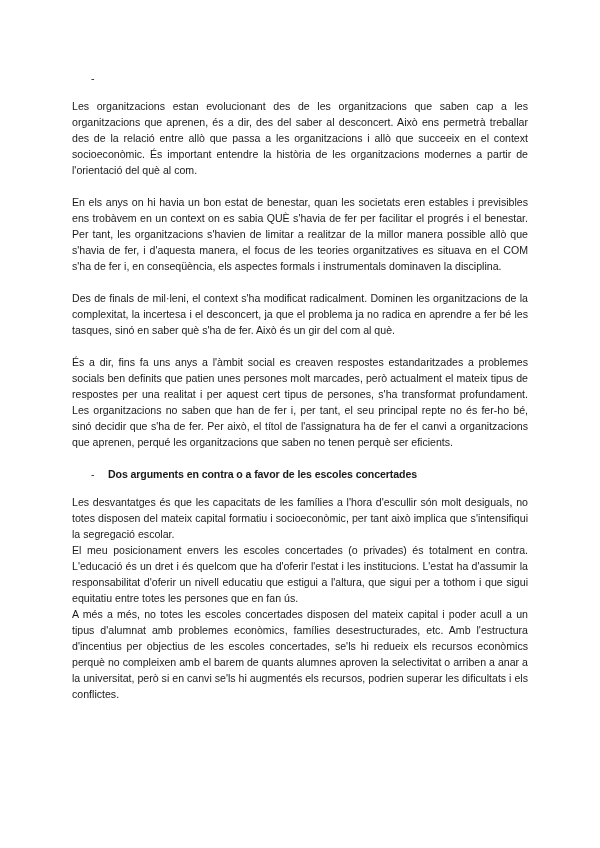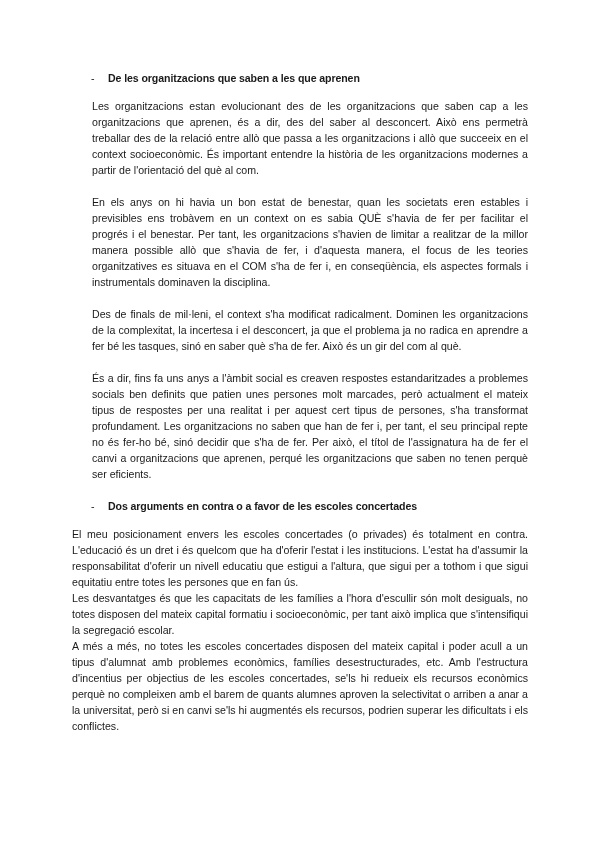--- a/index.html
+++ b/index.html
@@ -8,38 +8,37 @@
       position: absolute; left: 72px; top: 70px; width: 456px;
       font-family: "Liberation Sans", sans-serif;
       font-size: 10.6px; line-height: 16px; color: #1a1a1a;
     }
     .heading {
       position: relative; font-weight: bold; padding-left: 36px;
       margin: 0 0 12px 0; height: 16px; letter-spacing: -0.1px;
     }
     .heading .bullet { position: absolute; left: 19px; top: 0; font-weight: normal; }
     p { margin: 0; text-align: justify; }
-    .gap { margin-bottom: 16px; margin-left: 20px; }
+    .gap { margin-bottom: 16px; }
     .h2 { margin-top: 0; }
   </style>
 </head>
 <body>
 
 <div class="page">
 
   <div class="heading">
     <span class="bullet">-</span>
-    <span>De les organitzacions que saben a les que aprenen</span>
   </div>
   <p class="gap">Les organitzacions estan evolucionant des de les organitzacions que saben cap a les organitzacions que aprenen, és a dir, des del saber al desconcert. Això ens permetrà treballar des de la relació entre allò que passa a les organitzacions i allò que succeeix en el context socioeconòmic. És important entendre la història de les organitzacions modernes a partir de l'orientació del què al com.</p>
   <p class="gap">En els anys on hi havia un bon estat de benestar, quan les societats eren estables i previsibles ens trobàvem en un context on es sabia QUÈ s'havia de fer per facilitar el progrés i el benestar. Per tant, les organitzacions s'havien de limitar a realitzar de la millor manera possible allò que s'havia de fer, i d'aquesta manera, el focus de les teories organitzatives es situava en el COM s'ha de fer i, en conseqüència, els aspectes formals i instrumentals dominaven la disciplina.</p>
   <p class="gap">Des de finals de mil·leni, el context s'ha modificat radicalment. Dominen les organitzacions de la complexitat, la incertesa i el desconcert, ja que el problema ja no radica en aprendre a fer bé les tasques, sinó en saber què s'ha de fer. Això és un gir del com al què.</p>
   <p class="gap">És a dir, fins fa uns anys a l'àmbit social es creaven respostes estandaritzades a problemes socials ben definits que patien unes persones molt marcades, però actualment el mateix tipus de respostes per una realitat i per aquest cert tipus de persones, s'ha transformat profundament. Les organitzacions no saben que han de fer i, per tant, el seu principal repte no és fer-ho bé, sinó decidir que s'ha de fer. Per això, el títol de l'assignatura ha de fer el canvi a organitzacions que aprenen, perqué les organitzacions que saben no tenen perquè ser eficients.</p>
 
   <div class="heading h2">
     <span class="bullet">-</span>
     <span>Dos arguments en contra o a favor de les escoles concertades</span>
   </div>
+  <p>Les desvantatges és que les capacitats de les famílies a l'hora d'escullir són molt desiguals, no totes disposen del mateix capital formatiu i socioeconòmic, per tant això implica que s'intensifiqui la segregació escolar.</p>
   <p>El meu posicionament envers les escoles concertades (o privades) és totalment en contra. L'educació  és un dret i és quelcom que ha d'oferir l'estat i les institucions. L'estat ha d'assumir la responsabilitat d'oferir un nivell educatiu que estigui a l'altura, que sigui per a tothom i que sigui equitatiu entre totes les persones que en fan ús.</p>
-  <p>Les desvantatges és que les capacitats de les famílies a l'hora d'escullir són molt desiguals, no totes disposen del mateix capital formatiu i socioeconòmic, per tant això implica que s'intensifiqui la segregació escolar.</p>
   <p>A més a més, no totes les escoles concertades disposen del mateix capital i poder acull a un tipus d'alumnat amb problemes econòmics, famílies desestructurades, etc. Amb l'estructura d'incentius per objectius de les escoles concertades, se'ls hi redueix els recursos econòmics perquè no compleixen amb el barem de quants alumnes aproven la selectivitat o arriben a anar a la universitat, però si en canvi se'ls hi augmentés els recursos, podrien superar les dificultats i els conflictes.</p>
 
 </div>
 
 </body></html>

